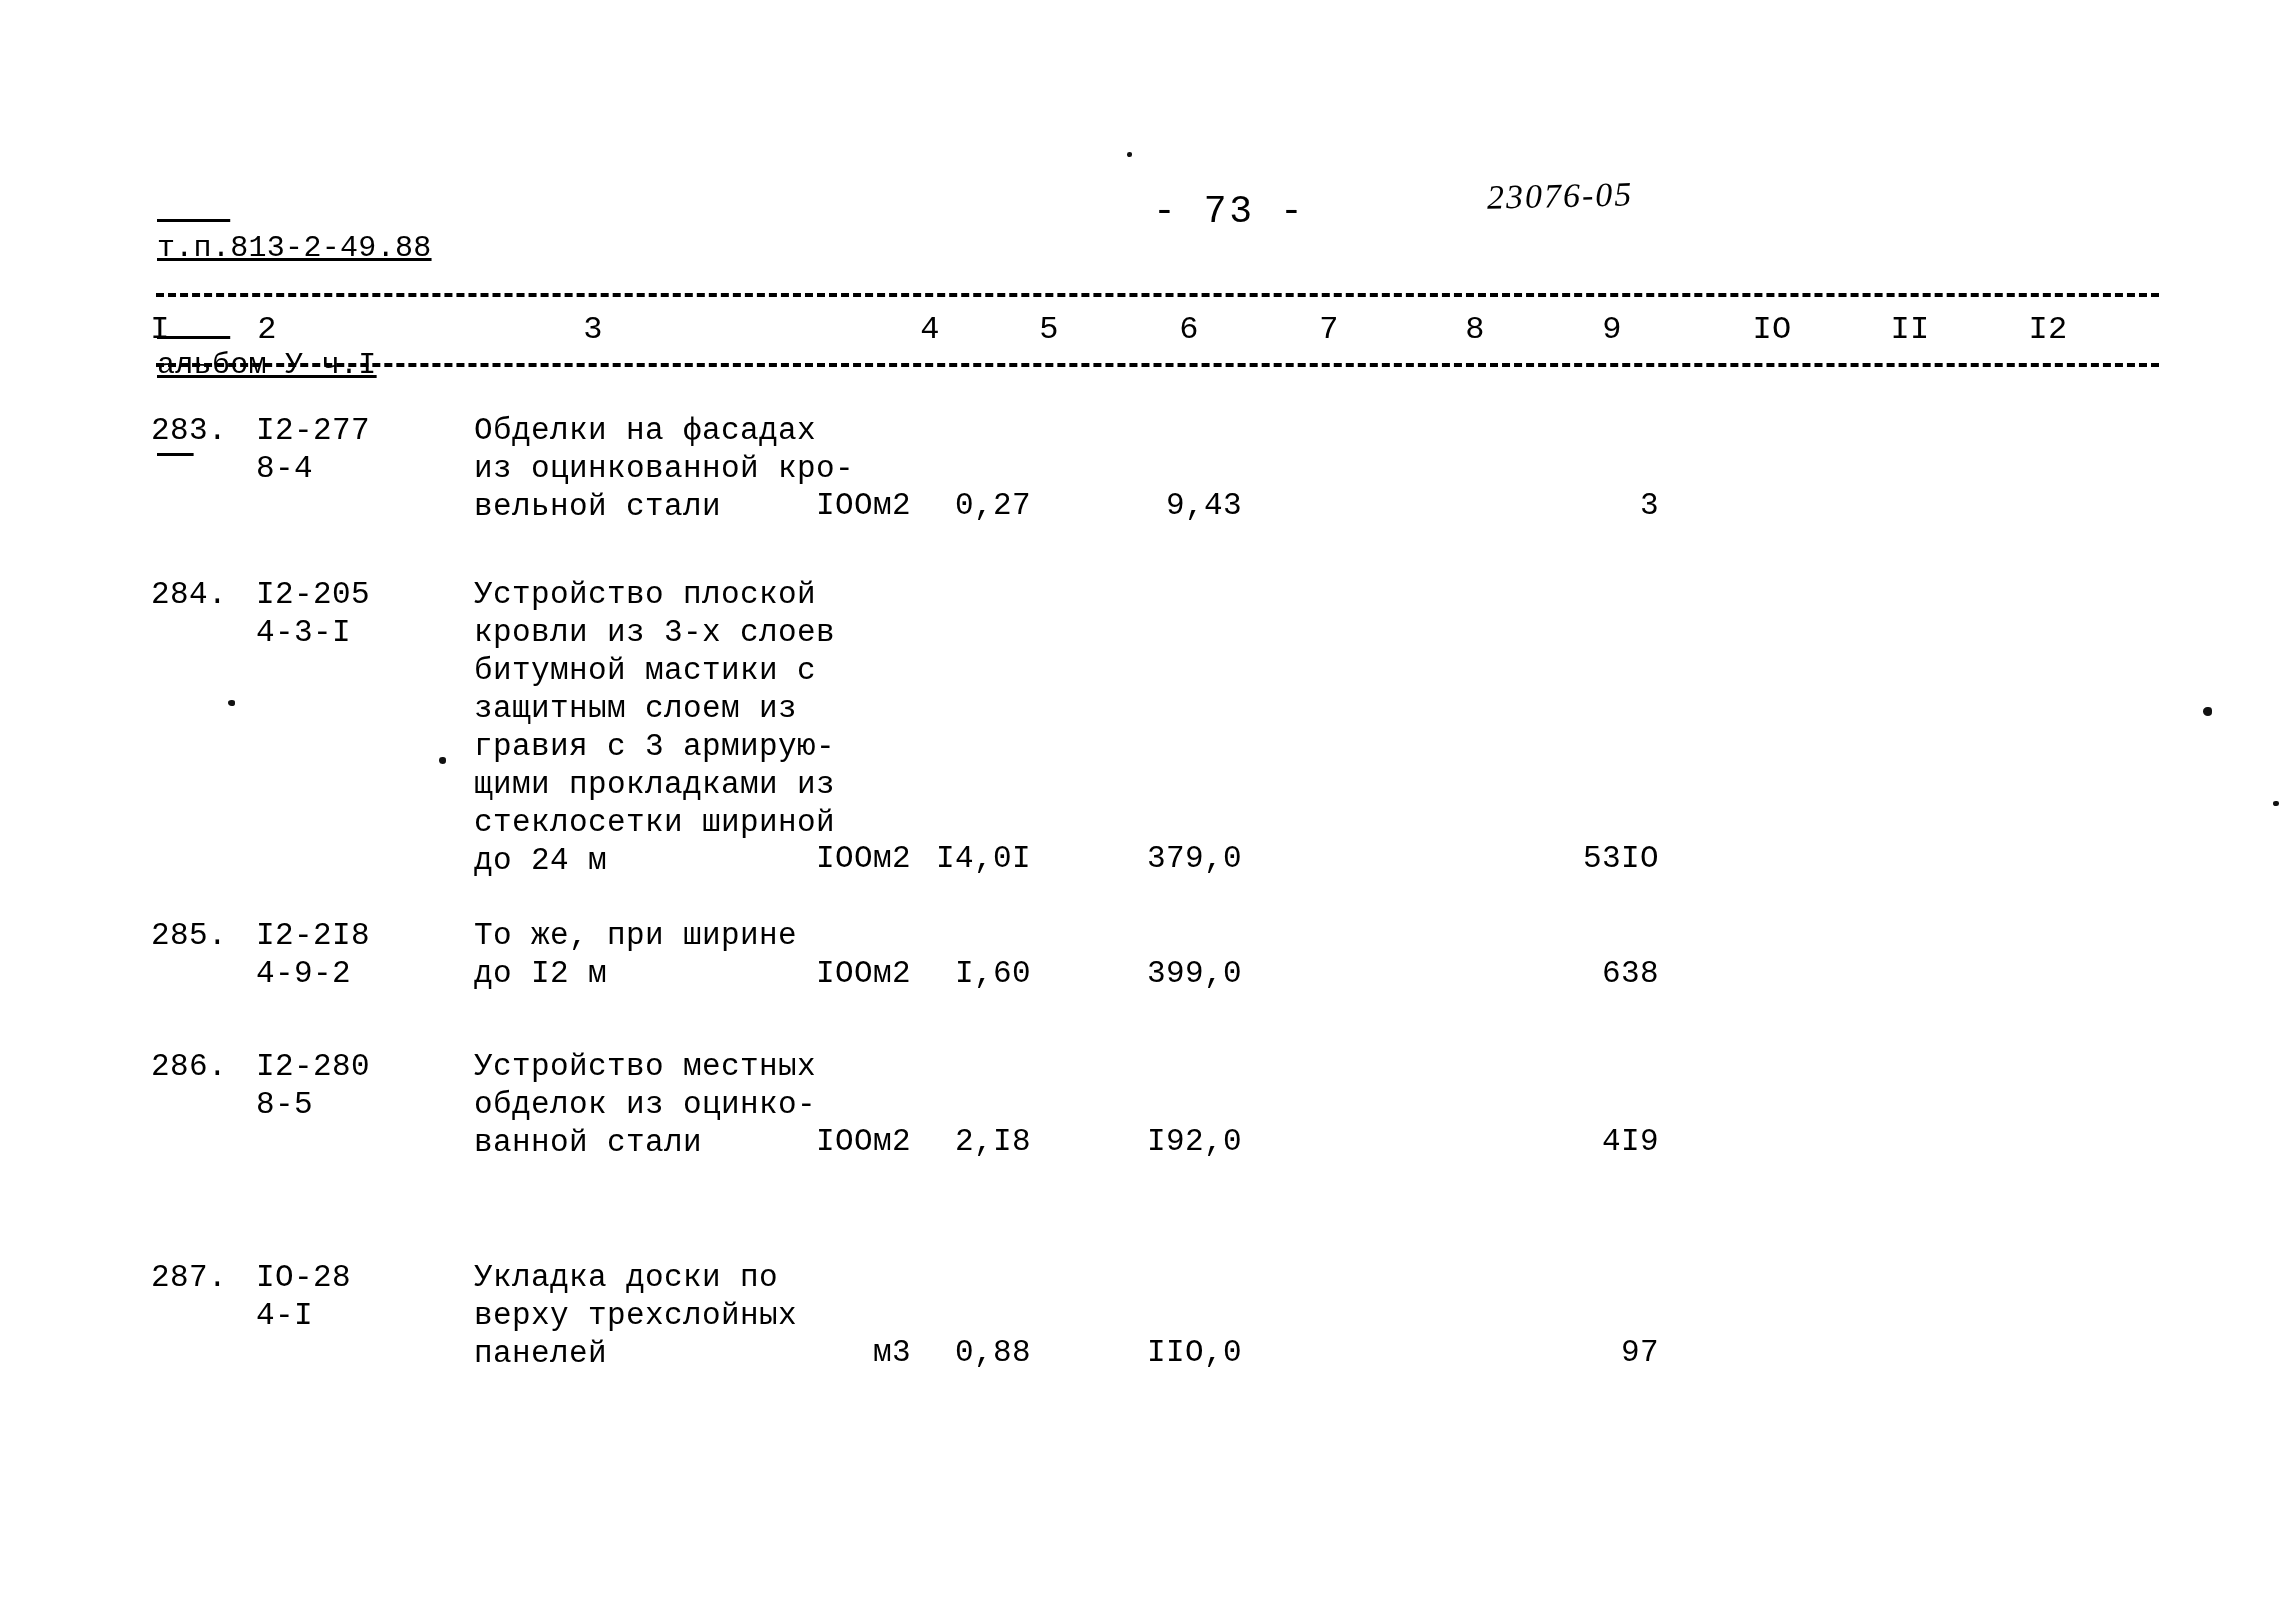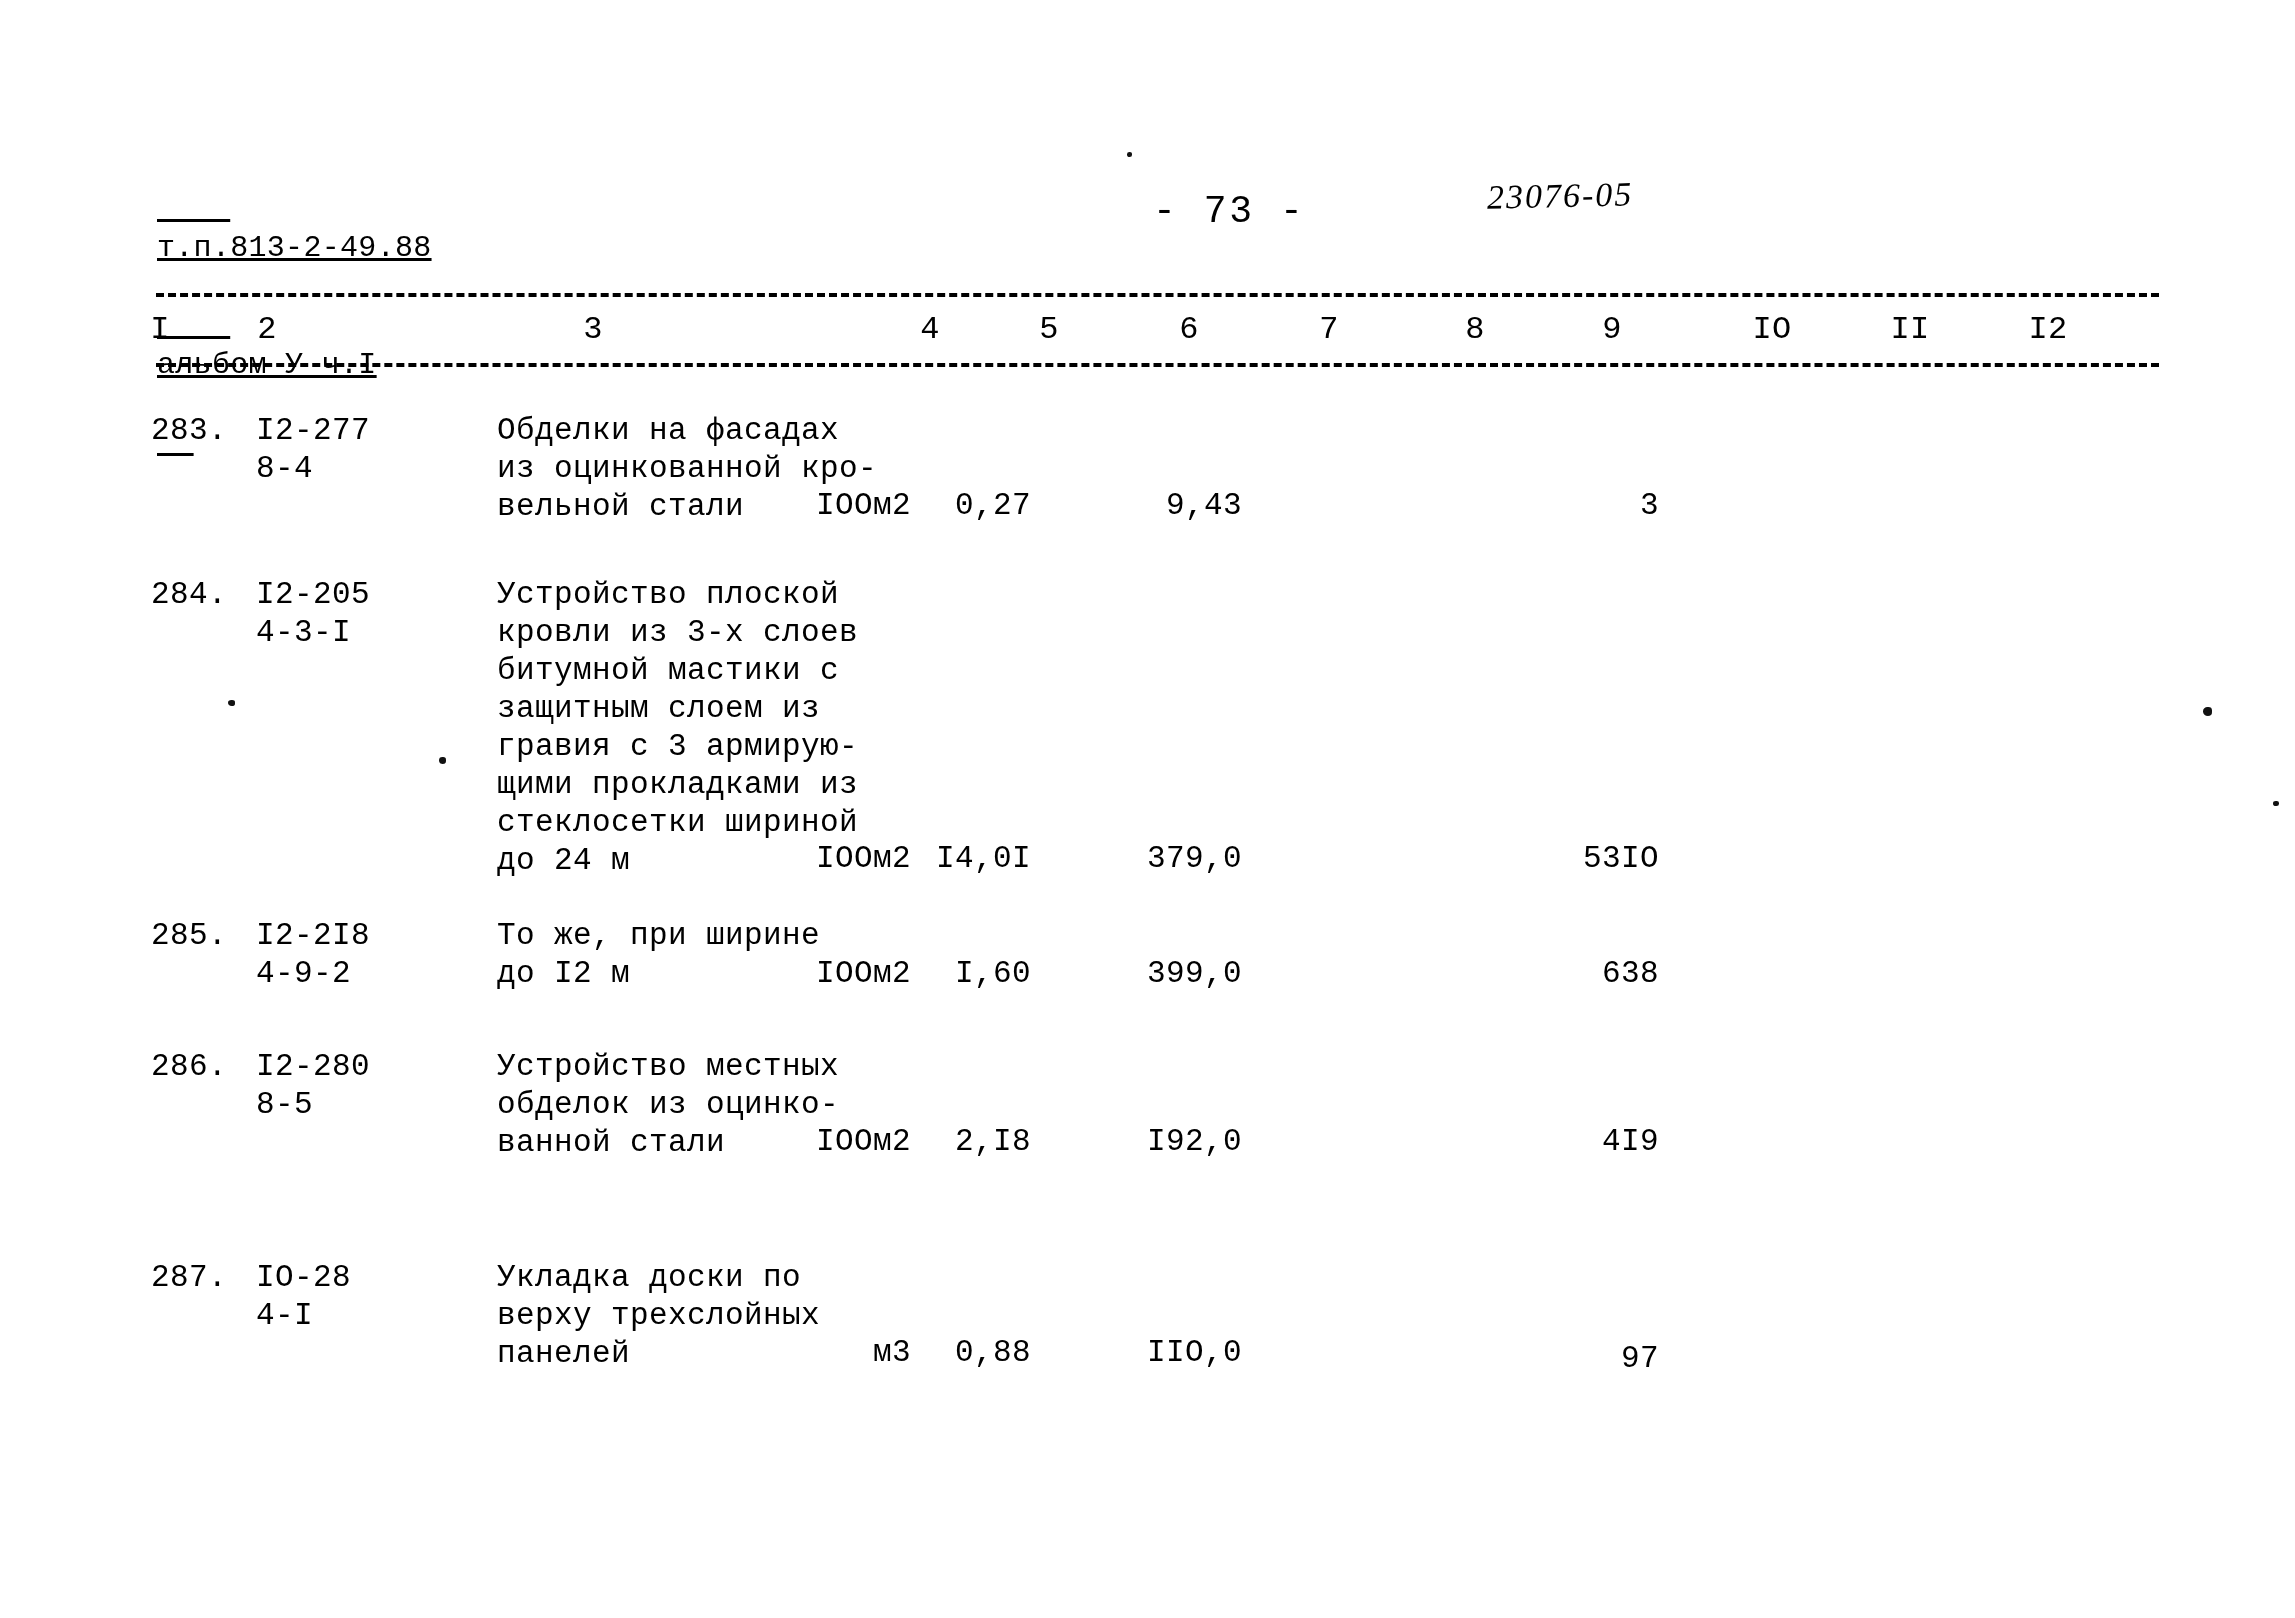--- a/index.html
+++ b/index.html
@@ -88,21 +88,21 @@
 
   .cell {
     position: absolute;
     font-size: 31px;
     line-height: 38px;
     letter-spacing: 0.4px;
     white-space: pre;
   }
   .c-num  { left: 151px;  }
   .c-code { left: 256px;  }
-  .c-desc { left: 474px; margin-left: 23px;  }
+  .c-desc { left: 474px;  }
   .c-unit { left: 911px; text-align: right; transform: translateX(-100%); }
   .c-qty  { left: 1031px; text-align: right; transform: translateX(-100%); }
   .c-rate { left: 1242px; text-align: right; transform: translateX(-100%); }
   .c-sum  { left: 1659px; text-align: right; transform: translateX(-100%); }
 
   
   .speck {
     position: absolute;
     background: #111111;
     border-radius: 55% 45% 50% 60%;
@@ -200,21 +200,21 @@
     <div class="row" style="top:1259px">
       <span class="cell c-num">287.</span>
       <span class="cell c-code">IO-28</span>
       <span class="cell c-code" style="top:38px">4-I</span>
       <span class="cell c-desc">Укладка доски по
 верху трехслойных
 панелей</span>
       <span class="cell c-unit" style="top:75px">м3</span>
       <span class="cell c-qty" style="top:75px">0,88</span>
       <span class="cell c-rate" style="top:75px">IIO,0</span>
-      <span class="cell c-sum" style="top:81px">97</span>
+      <span class="cell c-sum" style="top:75px">97</span>
     </div>
   </div>
 
   <div class="speck" style="left:228px;  top:700px; width:7.3px; height:6px;"></div>
   <div class="speck" style="left:439px;  top:757px; width:7.3px; height:7.3px;"></div>
   <div class="speck" style="left:2203px; top:707px; width:9.3px; height:8.6px;"></div>
   <div class="speck" style="left:2273px; top:801px; width:6px;  height:5.3px;"></div>
   <div class="speck" style="left:1127px; top:152px;  width:5.3px;  height:4.6px;"></div>
 
 </div>

